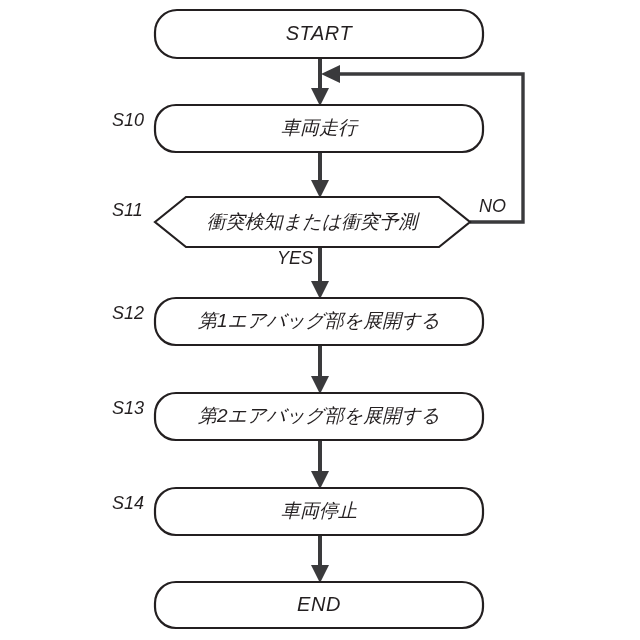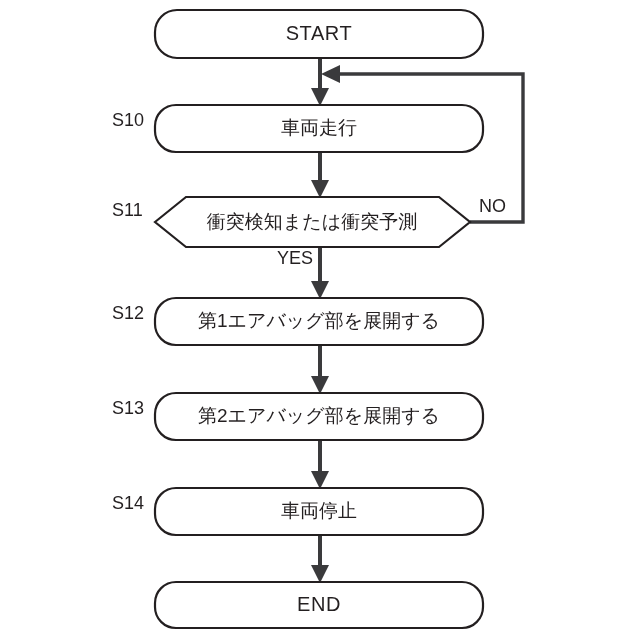--- a/index.html
+++ b/index.html
@@ -8,20 +8,21 @@
     padding: 0;
     background: #ffffff;
   }
   #canvas {
     position: relative;
     width: 640px;
     height: 640px;
     background: #ffffff;
     overflow: hidden;
     font-family: "Liberation Sans", "DejaVu Sans", sans-serif;
+    font-style: italic;
   }
   #flow-svg {
     position: absolute;
     left: 0;
     top: 0;
     width: 640px;
     height: 640px;
   }
   .node-shape {
     fill: #ffffff;

